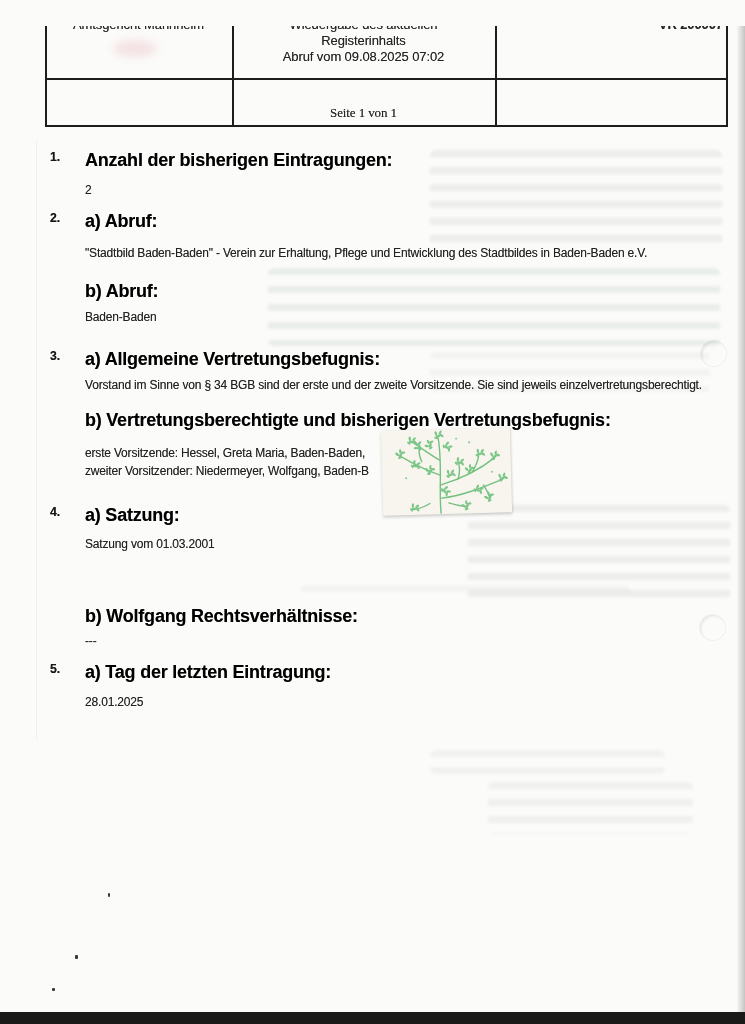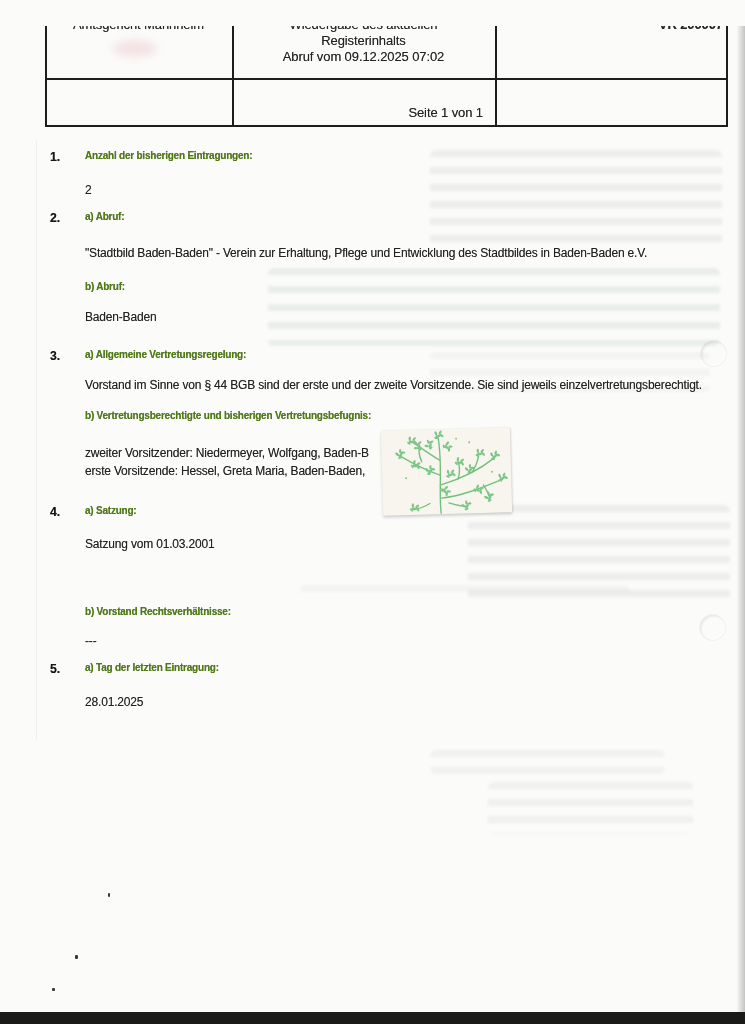--- a/index.html
+++ b/index.html
@@ -55,38 +55,38 @@
   
   .tline { position: absolute; background: #1d1d1b; }
   .hdr-text {
     position: absolute; color: #242423; font-size: 13px; line-height: 16px;
     text-shadow: 0 0 0.5px rgba(30,30,30,0.55);
     letter-spacing: -0.1px;
   }
   .cell-court   { left: 45px;  top: 17px; width: 187px; text-align: center; }
   .cell-title   { left: 232px; top: 17px; width: 263px; text-align: center; }
   .cell-vr      { left: 495px; top: 17px; width: 228px; text-align: right; font-weight: bold; }
-  .cell-seite   { left: 220px; top: 105px; width: 263px; text-align: right; }
+  .cell-seite   { left: 232px; top: 105px; width: 263px; text-align: center; font-family: Liberation Serif, serif; }
   .top-cover {
     position: absolute; left: 0; top: 0; width: 745px; height: 26px;
     background: #fbfbfa; z-index: 3;
   }
   
   .row { position: absolute; left: 0; width: 745px; z-index: 4; }
   .num {
     position: absolute; left: 50px; font-weight: bold; font-size: 12.3px;
     color: #161616; text-shadow: 0 0 0.5px rgba(20,20,20,0.6);
     letter-spacing: -0.1px; white-space: nowrap;
   }
   .txt {
     position: absolute; left: 85px; font-size: 12px; color: #222220;
     text-shadow: 0 0 0.5px rgba(30,30,30,0.5);
     letter-spacing: -0.18px; white-space: nowrap;
   }
-  .txt.bold { font-weight: bold; font-size: 10px; color: #4d7c0f; letter-spacing: -0.22px; }
+  .txt.bold { font-weight: bold; font-size: 18px; color: #000000; letter-spacing: -0.22px; }
   .multiline { line-height: 17.5px; }
   .multiline2 { line-height: 18px; }
   
   .sticker {
     position: absolute; left: 382px; top: 429px; width: 129px; height: 85px;
     background: #f7f5ee;
     transform: rotate(-1.6deg);
     box-shadow: 0 2px 3px rgba(0,0,0,0.16), 1px 0 2px rgba(0,0,0,0.08);
     z-index: 6; overflow: hidden;
   }
@@ -111,21 +111,21 @@
   <div class="tline" style="left:45px; top:78px; width:683px; height:1.6px;"></div>
   <div class="tline" style="left:45px; top:125px; width:683px; height:2px;"></div>
 
   <div class="hdr-text cell-court">
     <div>Amtsgericht Mannheim</div>
   </div>
 
   <div class="hdr-text cell-title">
     <div>Wiedergabe des aktuellen</div>
     <div>Registerinhalts</div>
-    <div>Abruf vom 09.12.2025 07:02</div>
+    <div>Abruf vom 09.08.2025 07:02</div>
   </div>
 
   <div class="hdr-text cell-vr">
     <div>VR 200007</div>
   </div>
 
   <div class="hdr-text cell-seite">
     <div>Seite 1 von 1</div>
   </div>
 
@@ -149,46 +149,46 @@
   </div>
   <div class="row" style="top:281px;">
     <span class="txt bold">b) Abruf:</span>
   </div>
   <div class="row" style="top:310px;">
     <span class="txt">Baden-Baden</span>
   </div>
 
   <div class="row" style="top:349px;">
     <span class="num">3.</span>
-    <span class="txt bold">a) Allgemeine Vertretungsregelung:</span>
+    <span class="txt bold">a) Allgemeine Vertretungsbefugnis:</span>
   </div>
   <div class="row" style="top:378px;">
-    <span class="txt">Vorstand im Sinne von § 44 BGB sind der erste und der zweite Vorsitzende. Sie sind jeweils einzelvertretungsberechtigt.</span>
+    <span class="txt">Vorstand im Sinne von § 34 BGB sind der erste und der zweite Vorsitzende. Sie sind jeweils einzelvertretungsberechtigt.</span>
   </div>
   <div class="row" style="top:410px;">
     <span class="txt bold">b) Vertretungsberechtigte und bisherigen Vertretungsbefugnis:</span>
   </div>
   <div class="row" style="top:444px;">
     <span class="txt multiline2">
+      <span style="display:block;">erste Vorsitzende: Hessel, Greta Maria, Baden-Baden,</span>
       <span style="display:block;">zweiter Vorsitzender: Niedermeyer, Wolfgang, Baden-B</span>
-      <span style="display:block;">erste Vorsitzende: Hessel, Greta Maria, Baden-Baden,</span>
     </span>
   </div>
 
   <div class="row" style="top:505px;">
     <span class="num">4.</span>
     <span class="txt bold">a) Satzung:</span>
   </div>
   <div class="row" style="top:536px;">
     <span class="txt multiline">
       <span style="display:block;">Satzung vom 01.03.2001</span>
     </span>
   </div>
   <div class="row" style="top:606px;">
-    <span class="txt bold">b) Vorstand Rechtsverhältnisse:</span>
+    <span class="txt bold">b) Wolfgang Rechtsverhältnisse:</span>
   </div>
   <div class="row" style="top:634px;">
     <span class="txt">---</span>
   </div>
 
   <div class="row" style="top:662px;">
     <span class="num">5.</span>
     <span class="txt bold">a) Tag der letzten Eintragung:</span>
   </div>
   <div class="row" style="top:695px;">

